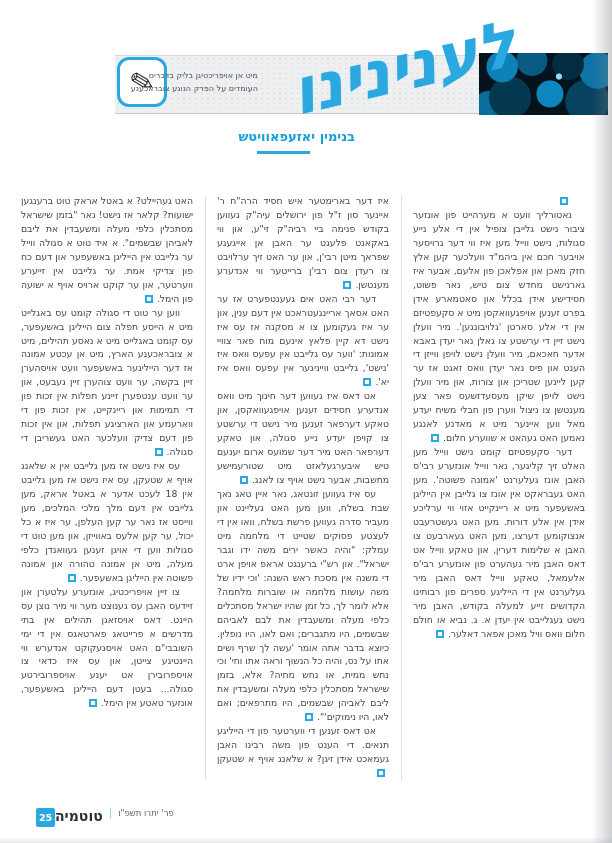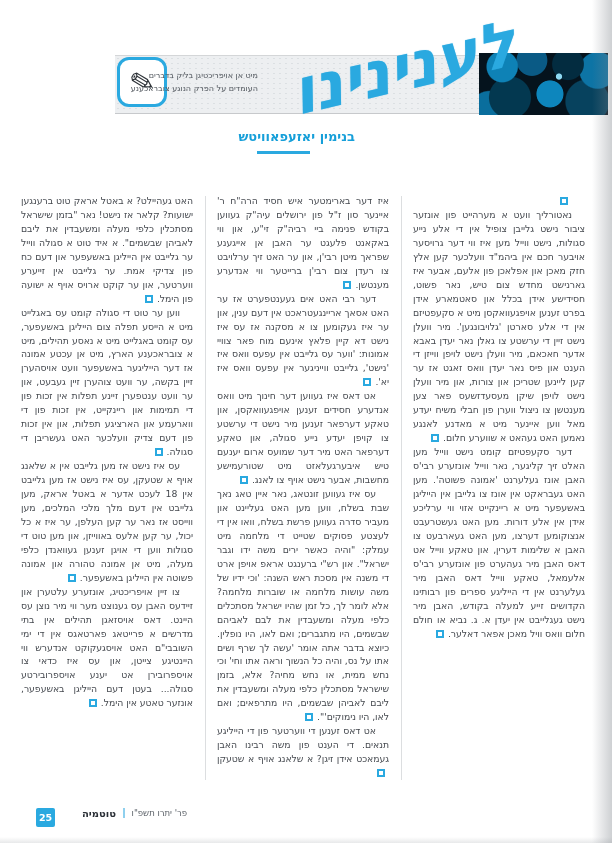--- a/index.html
+++ b/index.html
@@ -60,21 +60,21 @@
   .col p.indent{text-indent:13px;}
   .col-sep{width:1px;background:#dcdee0;margin:2px 11.5px 0;align-self:stretch;}
   .endmark{display:inline-block;width:4px;height:4px;border:2px solid #2aa9e0;
     background:#fff;margin:0 4px -1px 0;}
 
   
   .footer{position:absolute;left:36px;top:808px;height:22px;display:flex;
     align-items:flex-start;z-index:5;direction:ltr;}
   .page-badge{width:19px;height:19px;background:#2aa9e0;color:#fff;font-size:9.5px;
     font-weight:bold;display:flex;align-items:center;justify-content:center;border-radius:2px;}
-  .magazine{margin-left:27px;font-weight:bold;font-size:10px;color:#2a2f36;direction:rtl;}
+  .magazine{font-weight:bold;font-size:14px;color:#2a2f36;direction:rtl;}
   .footer-sep{width:1.5px;height:10px;background:#8fd0ee;margin:0 7px;}
   .issue{font-size:8.5px;color:#565c63;direction:rtl;white-space:nowrap;}
 </style>
 </head>
 <body>
 
 <div class="header-strip"></div>
 
 <div class="icon-box">
   <span class="pencil">✎</span>

